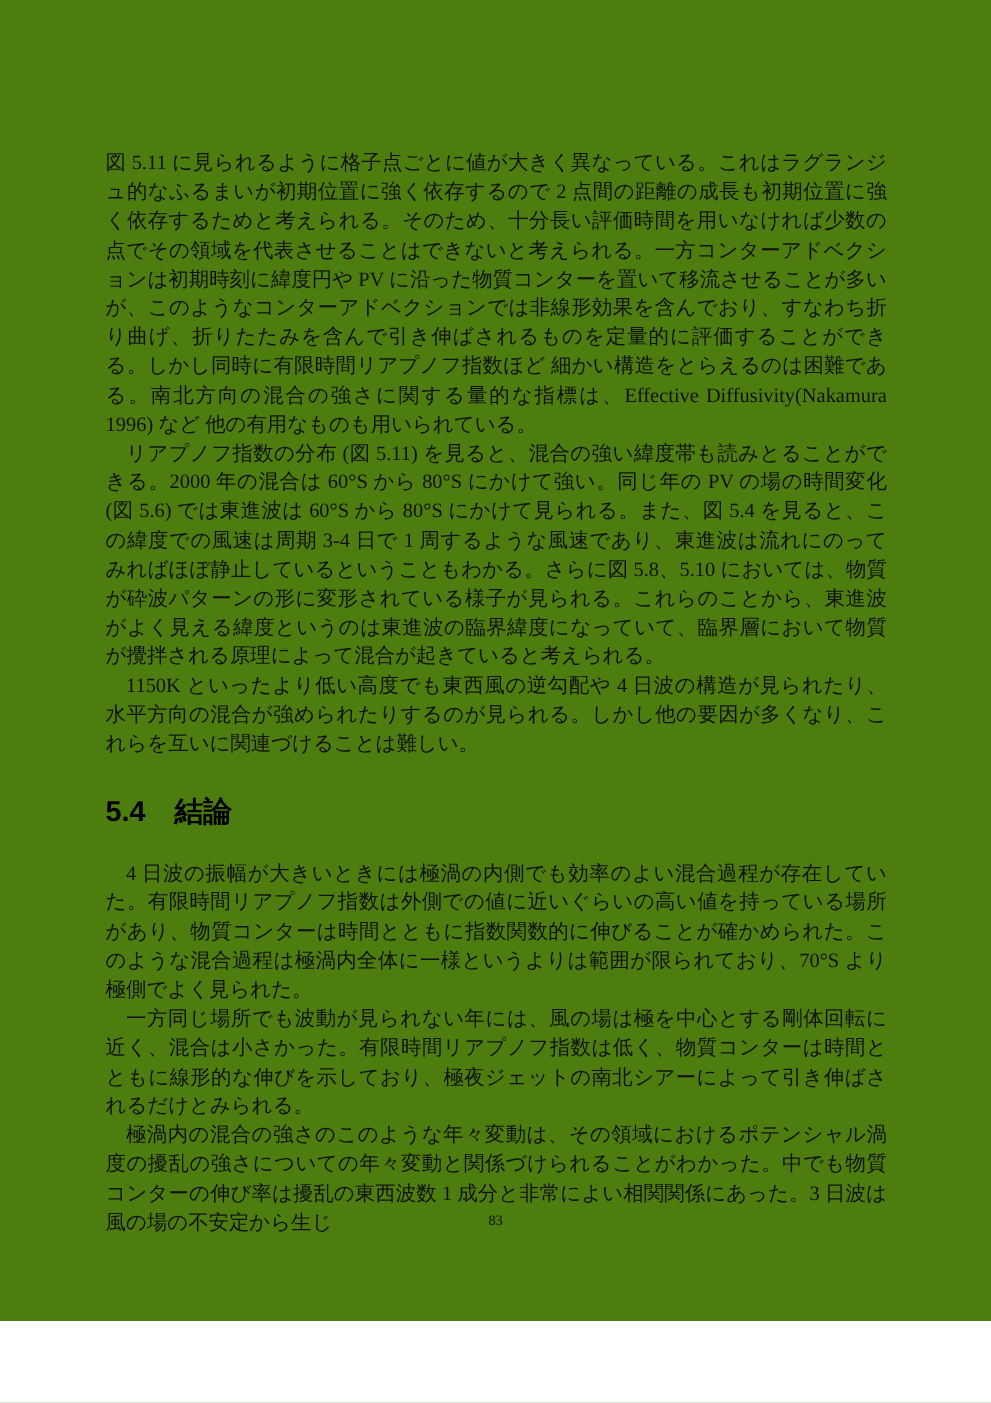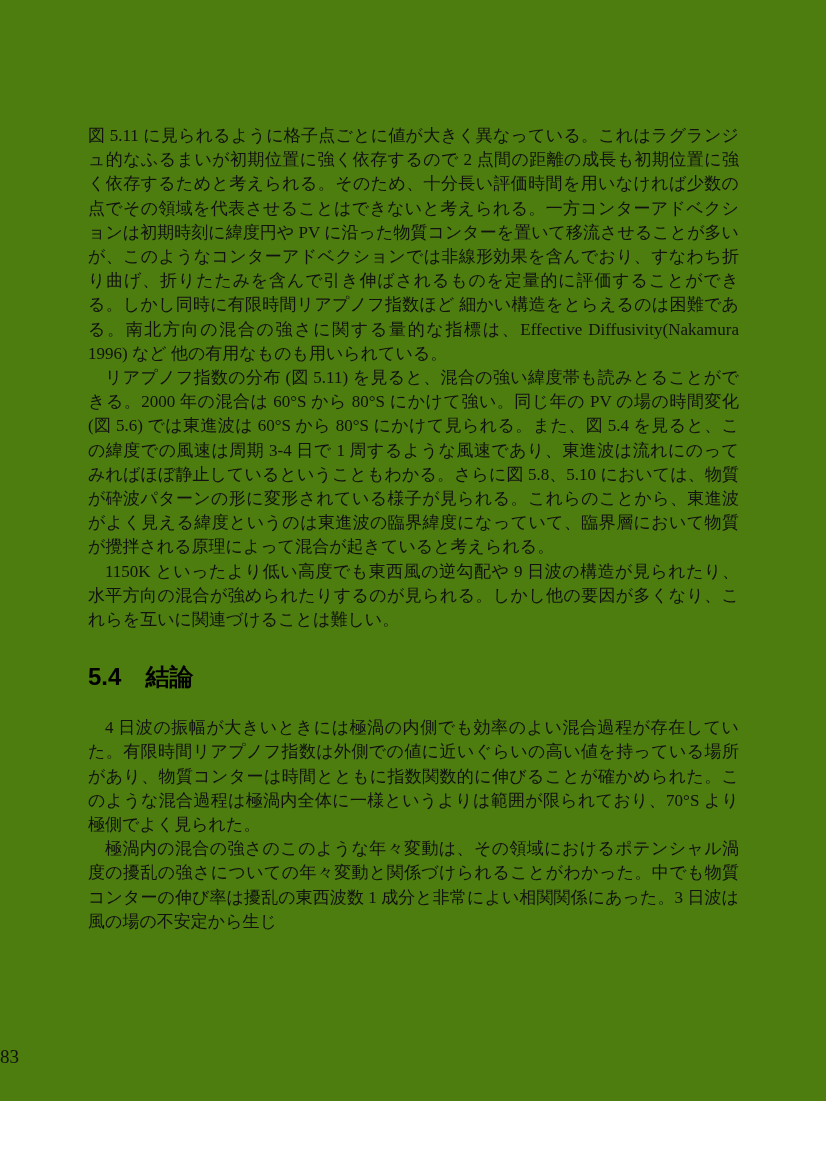--- a/index.html
+++ b/index.html
@@ -40,50 +40,52 @@
     margin: 29px 0 24px 0;
     font-family: "Liberation Sans", "DejaVu Sans", sans-serif;
     font-weight: bold;
     font-size: 24px;
     line-height: 31px;
     text-align: left;
     color: #000000;
   }
   .page-number {
     position: absolute;
-    top: 1046px;
+    top: 1006px;
     left: 0;
     width: 826px;
+    text-align: center;
     font-family: "Liberation Serif", "DejaVu Serif", serif;
-    font-size: 19px;
+    font-size: 12px;
     line-height: 22px;
     color: #111111;
   }
 </style>
 </head>
 <body>
 
 <div class="page">
 
   <div class="flow">
 
     <p>図 5.11 に見られるように格子点ごとに値が大きく異なっている。これはラグランジュ的なふるまいが初期位置に強く依存するので 2 点間の距離の成長も初期位置に強く依存するためと考えられる。そのため、十分長い評価時間を用いなければ少数の点でその領域を代表させることはできないと考えられる。一方コンターアドベクションは初期時刻に緯度円や PV に沿った物質コンターを置いて移流させることが多いが、このようなコンターアドベクションでは非線形効果を含んでおり、すなわち折り曲げ、折りたたみを含んで引き伸ばされるものを定量的に評価することができる。しかし同時に有限時間リアプノフ指数ほど 細かい構造をとらえるのは困難である。南北方向の混合の強さに関する量的な指標は、Effective Diffusivity(Nakamura 1996) など 他の有用なものも用いられている。</p>
 
     <p class="indent">リアプノフ指数の分布 (図 5.11) を見ると、混合の強い緯度帯も読みとることができる。2000 年の混合は 60°S から 80°S にかけて強い。同じ年の PV の場の時間変化 (図 5.6) では東進波は 60°S から 80°S にかけて見られる。また、図 5.4 を見ると、この緯度での風速は周期 3-4 日で 1 周するような風速であり、東進波は流れにのってみればほぼ静止しているということもわかる。さらに図 5.8、5.10 においては、物質が砕波パターンの形に変形されている様子が見られる。これらのことから、東進波がよく見える緯度というのは東進波の臨界緯度になっていて、臨界層において物質が攪拌される原理によって混合が起きていると考えられる。</p>
 
-    <p class="indent">1150K といったより低い高度でも東西風の逆勾配や 9 日波の構造が見られたり、水平方向の混合が強められたりするのが見られる。しかし他の要因が多くなり、これらを互いに関連づけることは難しい。</p>
+    <p class="indent">1150K といったより低い高度でも東西風の逆勾配や 4 日波の構造が見られたり、水平方向の混合が強められたりするのが見られる。しかし他の要因が多くなり、これらを互いに関連づけることは難しい。</p>
 
     <h2 class="section-heading">
       <span>5.4</span>
       <span>結論</span>
     </h2>
 
 
     <p class="indent">4 日波の振幅が大きいときには極渦の内側でも効率のよい混合過程が存在していた。有限時間リアプノフ指数は外側での値に近いぐらいの高い値を持っている場所があり、物質コンターは時間とともに指数関数的に伸びることが確かめられた。このような混合過程は極渦内全体に一様というよりは範囲が限られており、70°S より極側でよく見られた。</p>
 
+    <p class="indent">一方同じ場所でも波動が見られない年には、風の場は極を中心とする剛体回転に近く、混合は小さかった。有限時間リアプノフ指数は低く、物質コンターは時間とともに線形的な伸びを示しており、極夜ジェットの南北シアーによって引き伸ばされるだけとみられる。</p>
 
     <p class="indent">極渦内の混合の強さのこのような年々変動は、その領域におけるポテンシャル渦度の擾乱の強さについての年々変動と関係づけられることがわかった。中でも物質コンターの伸び率は擾乱の東西波数 1 成分と非常によい相関関係にあった。3 日波は風の場の不安定から生じ</p>
 
   </div>
 
   <div class="page-number">83</div>
 
 </div>
 
 </body></html>

